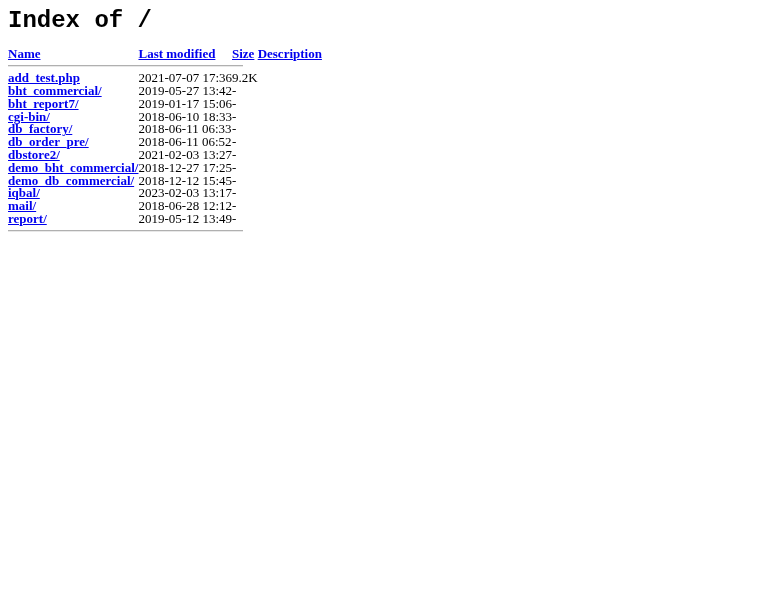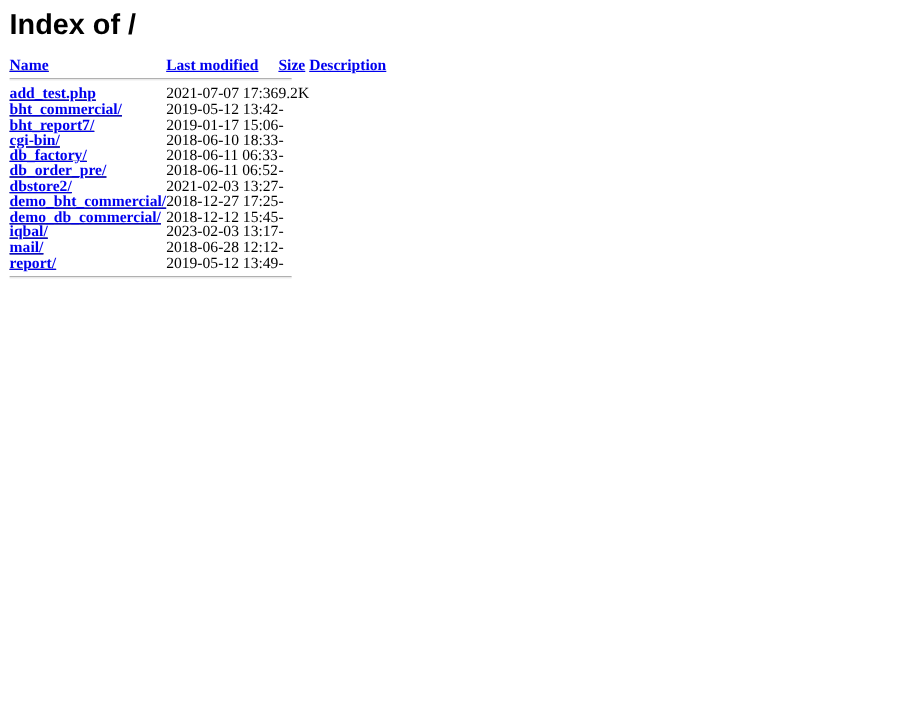--- a/index.html
+++ b/index.html
@@ -13,21 +13,21 @@
     height: 600px;
     overflow: hidden;
     font-family: "Liberation Serif", "DejaVu Serif", serif;
     color: #000000;
   }
   .page {
     padding: 8px 8px 0 8px;
     box-sizing: border-box;
   }
   h1.page-title {
-    font-family: Liberation Sans, sans-serif;
+    font-family: Liberation Mono, monospace;
     font-size: 24px;
     font-weight: bold;
     line-height: 1.1;
     margin: 0 0 14px 0;
     padding: 0;
     letter-spacing: 0;
   }
   table.index-table {
     border-collapse: collapse;
     border-spacing: 0;
@@ -41,21 +41,21 @@
     padding: 0;
     margin: 0;
     vertical-align: baseline;
     white-space: nowrap;
     line-height: 12.8px;
     height: 12.8px;
     font-weight: normal;
     text-align: left;
   }
   
-  td.col-name, th.col-name { padding-left: 0px; text-decoration: underline; }
+  td.col-name, th.col-name { padding-left: 0px; }
   td.col-date, th.col-date { padding-left: 8px; }
   td.col-size, th.col-size { padding-left: 8px; text-align: right; }
   td.col-desc, th.col-desc { padding-left: 8px; }
 
   th.hdr { padding-bottom: 3px; }
   th.col-name { padding-left: 36px; }
 
   a.idx-link {
     color: #0000ee;
     text-decoration: underline;
@@ -116,21 +116,21 @@
     </thead>
     <tbody id="listing-body">
         <tr>
           <td class="col-name"><a class="idx-link" href="#">add_test.php</a></td>
           <td class="col-date">2021-07-07 17:36</td>
           <td class="col-size">9.2K</td>
           <td class="col-desc"></td>
         </tr>
         <tr>
           <td class="col-name"><a class="idx-link" href="#">bht_commercial/</a></td>
-          <td class="col-date">2019-05-12 13:42</td>
+          <td class="col-date">2019-05-27 13:42</td>
           <td class="col-size">-</td>
           <td class="col-desc"></td>
         </tr>
         <tr>
           <td class="col-name"><a class="idx-link" href="#">bht_report7/</a></td>
           <td class="col-date">2019-01-17 15:06</td>
           <td class="col-size">-</td>
           <td class="col-desc"></td>
         </tr>
         <tr>

